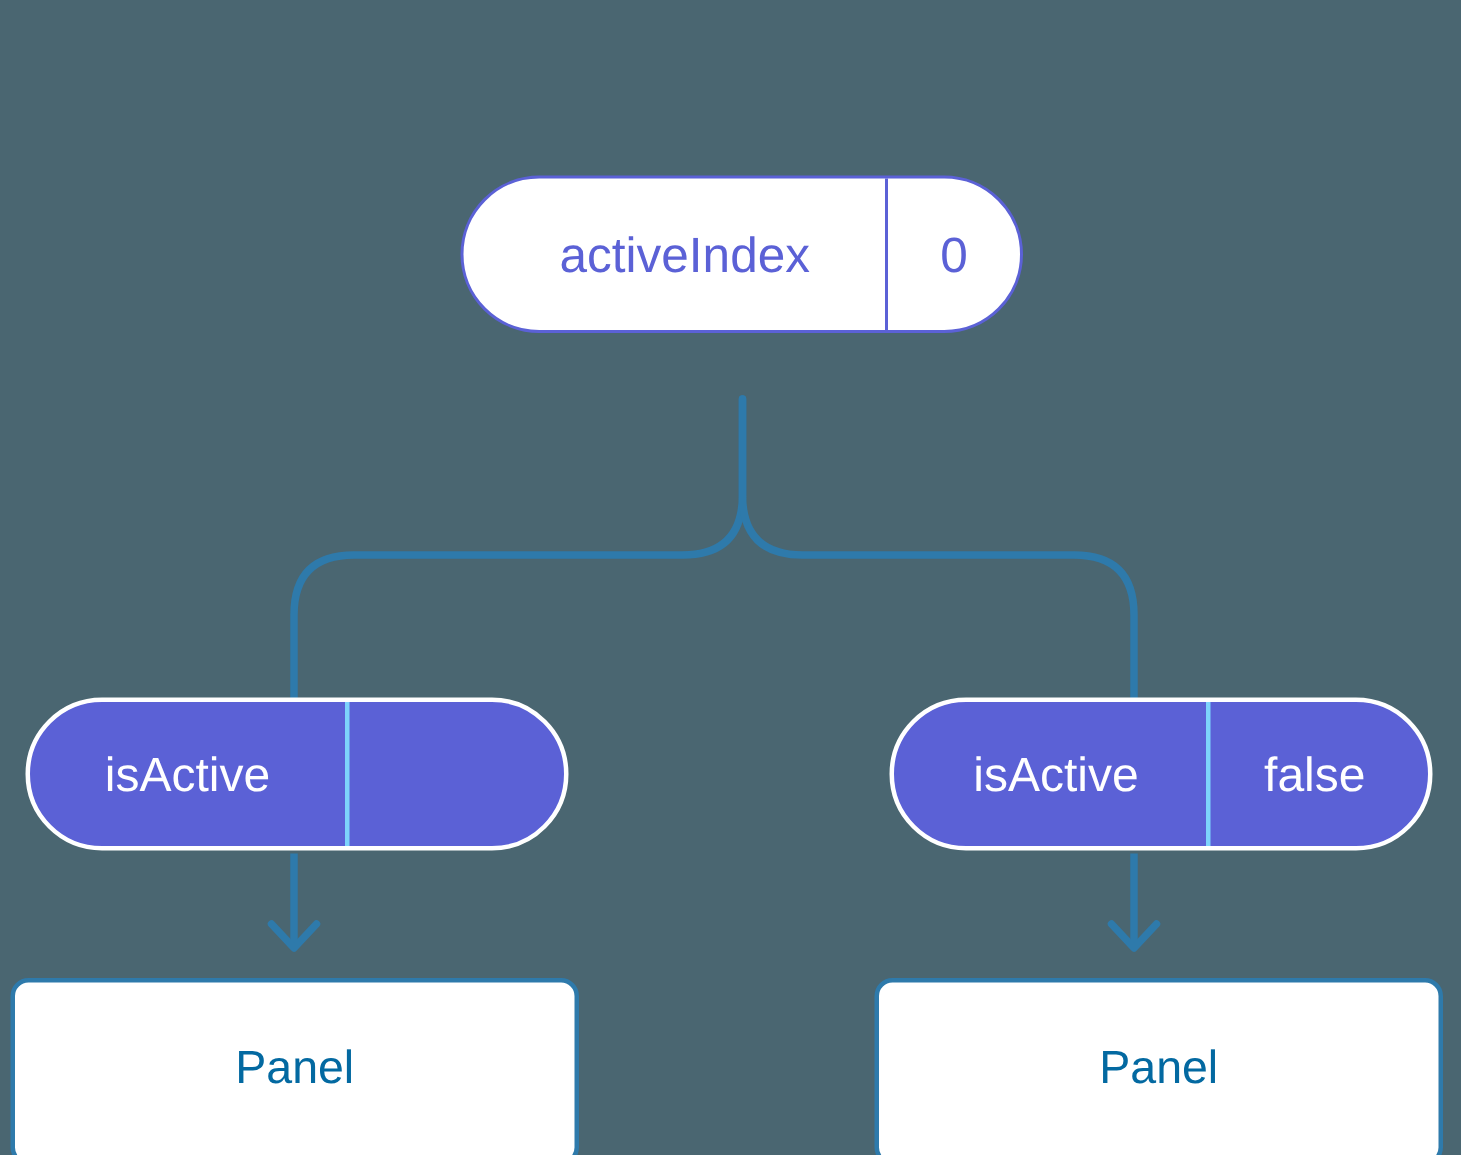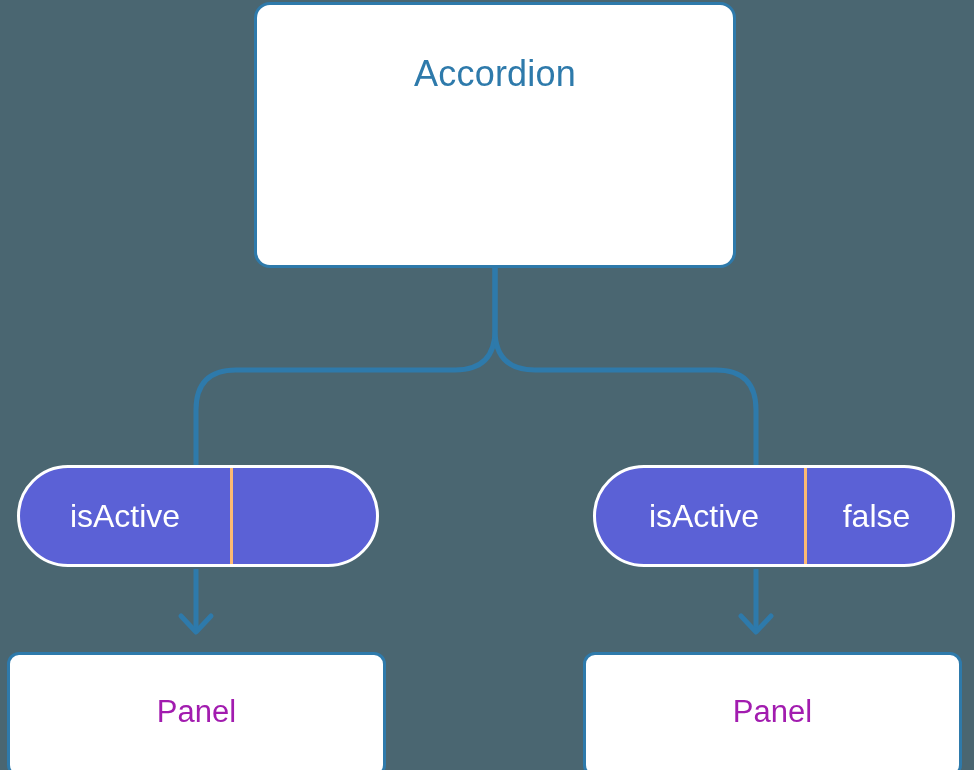--- a/index.html
+++ b/index.html
@@ -104,21 +104,21 @@
     position: absolute;
     height: 102px;
     background: #5b61d6;
     border: 3px solid #ffffff;
     border-radius: 54px;
     color: #ffffff;
     font-size: 32px;
     z-index: 2;
   }
   .pill-filled .pill-key {
-    border-right: 3px solid #fdba74;
+    border-right: 3px solid #7dd3fc;
     text-align: right;
   }
   #pill-left {
     left: 17px;
     top: 465px;
     width: 362px;
   }
   #pill-left .pill-key { flex: 0 0 213px; }
   #pill-left .pill-val { flex: 1 1 auto; padding-right: 10px; }
 
@@ -136,21 +136,21 @@
     background: #ffffff;
     border: 3px solid #2e7aab;
     border-radius: 12px;
     box-sizing: border-box;
     display: flex;
     align-items: center;
     justify-content: center;
     z-index: 2;
   }
   .panel-card .panel-label {
-    color: #a21caf;
+    color: #0369a1;
     font-size: 31px;
     line-height: 1;
     white-space: nowrap;
     position: relative;
     top: -3px;
   }
   #panel-left {
     left: 7px;
     top: 652px;
     width: 379px;
@@ -173,23 +173,20 @@
     <path d="M 495 266 L 495 330 Q 495 370 455 370 L 236 370 Q 196 370 196 410 L 196 466" fill="none" stroke="#2e7aab" stroke-width="5" stroke-linecap="round"></path>
     <path d="M 495 266 L 495 330 Q 495 370 535 370 L 716 370 Q 756 370 756 410 L 756 466" fill="none" stroke="#2e7aab" stroke-width="5" stroke-linecap="round"></path>
 
     <line x1="196" y1="569" x2="196" y2="630" stroke="#2e7aab" stroke-width="5" stroke-linecap="butt"></line>
     <path d="M 181 616 L 196 632 L 211 616" fill="none" stroke="#2e7aab" stroke-width="5" stroke-linecap="round" stroke-linejoin="round"></path>
 
     <line x1="756" y1="569" x2="756" y2="630" stroke="#2e7aab" stroke-width="5" stroke-linecap="butt"></line>
     <path d="M 741 616 L 756 632 L 771 616" fill="none" stroke="#2e7aab" stroke-width="5" stroke-linecap="round" stroke-linejoin="round"></path>
   </svg>
 
-  <div class="card" id="accordion-card">
-    <div class="card-title">Accordion</div>
-  </div>
 
   <div class="pill" id="accordion-state-pill">
     <div class="pill-key">activeIndex</div>
     <div class="pill-val">0</div>
   </div>
 
   <div class="pill pill-filled" id="pill-left">
     <div class="pill-key">isActive</div>
   </div>
 

